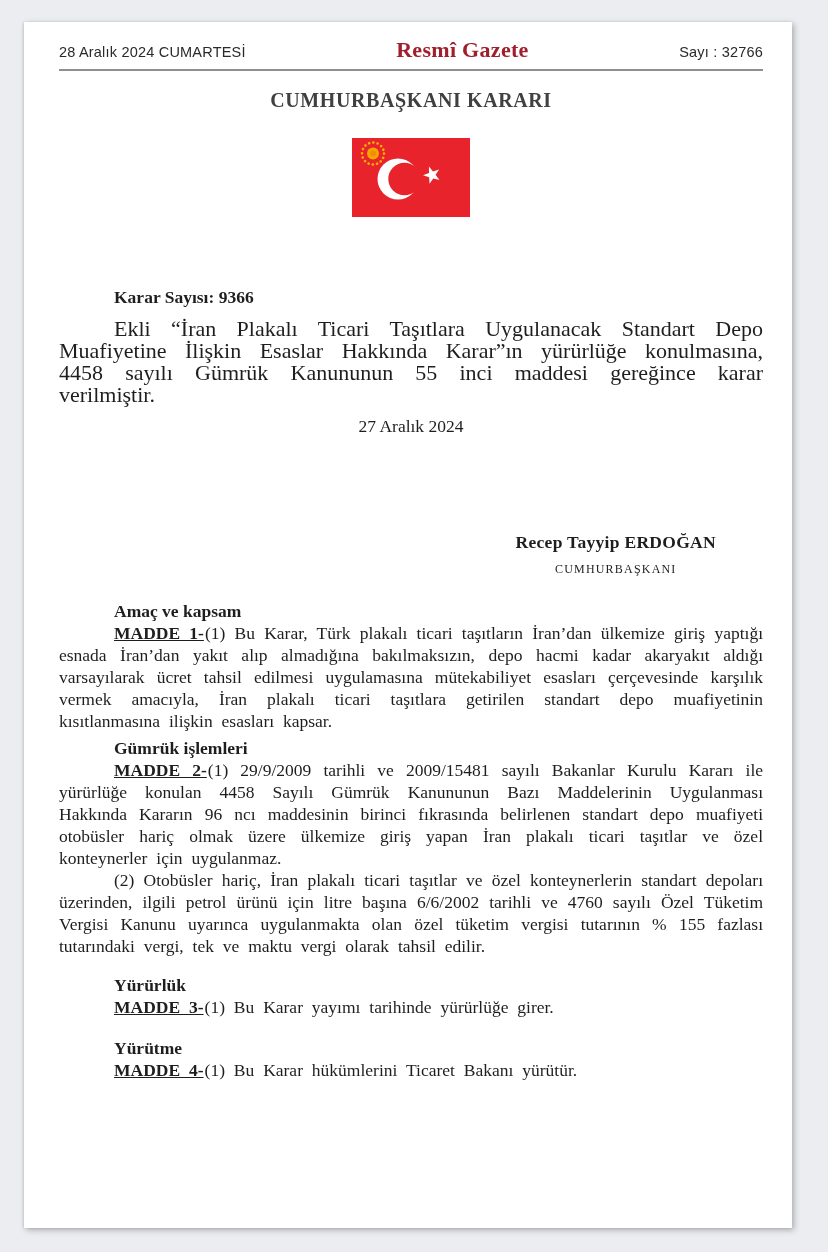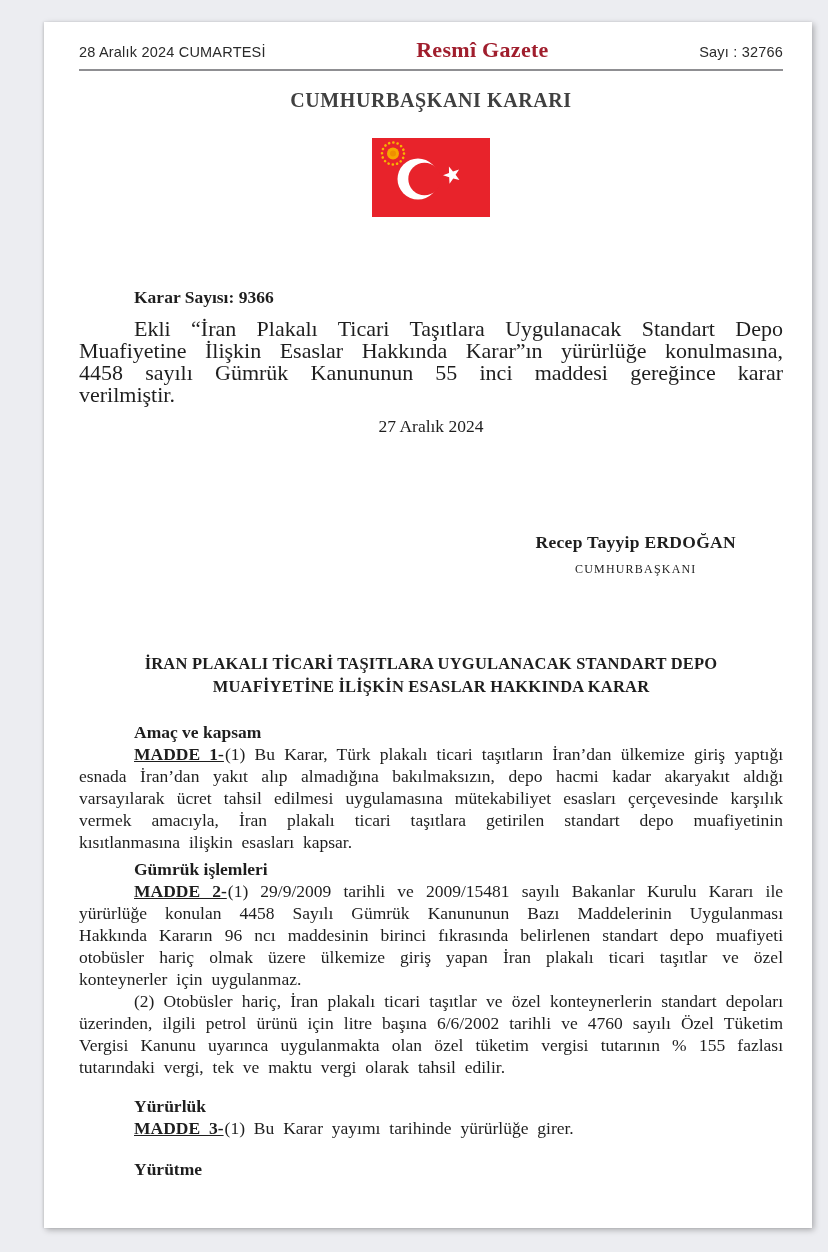--- a/index.html
+++ b/index.html
@@ -6,21 +6,21 @@
     margin: 0;
     padding: 0;
     width: 828px;
     height: 1252px;
     background: #ecedf1;
     overflow: hidden;
     font-family: "Liberation Serif", "DejaVu Serif", serif;
   }
   .page {
     position: absolute;
-    left: 44px;
+    left: 24px;
     top: 22px;
     width: 768px;
     height: 1206px;
     background: #ffffff;
     box-shadow: 2px 2px 6px rgba(0,0,0,0.28), -1px 0 2px rgba(0,0,0,0.10);
     box-sizing: border-box;
     color: #1e1e1e;
   }
   .content {
     padding: 0 29px 0 35px;
@@ -161,39 +161,36 @@
 
     <p class="decision-no">Karar Sayısı: 9366</p>
     <p class="intro-para">Ekli “İran Plakalı Ticari Taşıtlara Uygulanacak Standart Depo Muafiyetine İlişkin Esaslar Hakkında Karar”ın yürürlüğe konulmasına, 4458 sayılı Gümrük Kanununun 55 inci maddesi gereğince karar verilmiştir.</p>
     <p class="decision-date">27 Aralık 2024</p>
 
     <div class="signature">
       <div class="sig-name">Recep Tayyip ERDOĞAN</div>
       <div class="sig-title">CUMHURBAŞKANI</div>
     </div>
 
-    <div class="decree-heading">
-      <div>İRAN PLAKALI TİCARİ TAŞITLARA UYGULANACAK STANDART DEPO</div>
-      <div>MUAFİYETİNE İLİŞKİN ESASLAR HAKKINDA KARAR</div>
-    </div>
 
     <div>
       <h3 class="sec-h mt-amac">Amaç ve kapsam</h3>
       <p class="para"><b class="lbl">MADDE 1-</b><span>(1) Bu Karar, Türk plakalı ticari taşıtların İran’dan ülkemize giriş yaptığı esnada İran’dan yakıt alıp almadığına bakılmaksızın, depo hacmi kadar akaryakıt aldığı varsayılarak ücret tahsil edilmesi uygulamasına mütekabiliyet esasları çerçevesinde karşılık vermek amacıyla, İran plakalı ticari taşıtlara getirilen standart depo muafiyetinin kısıtlanmasına ilişkin esasları kapsar.</span></p>
     </div>
 
     <div>
       <h3 class="sec-h mt-gumruk">Gümrük işlemleri</h3>
       <p class="para"><b class="lbl">MADDE 2-</b><span>(1) 29/9/2009 tarihli ve 2009/15481 sayılı Bakanlar Kurulu Kararı ile yürürlüğe konulan 4458 Sayılı Gümrük Kanununun Bazı Maddelerinin Uygulanması Hakkında Kararın 96 ncı maddesinin birinci fıkrasında belirlenen standart depo muafiyeti otobüsler hariç olmak üzere ülkemize giriş yapan İran plakalı ticari taşıtlar ve özel konteynerler için uygulanmaz.</span></p>
       <p class="para"><b class="lbl"></b><span>(2) Otobüsler hariç, İran plakalı ticari taşıtlar ve özel konteynerlerin standart depoları üzerinden, ilgili petrol ürünü için litre başına 6/6/2002 tarihli ve 4760 sayılı Özel Tüketim Vergisi Kanunu uyarınca uygulanmakta olan özel tüketim vergisi tutarının % 155 fazlası tutarındaki vergi, tek ve maktu vergi olarak tahsil edilir.</span></p>
     </div>
 
     <div>
       <h3 class="sec-h mt-yururluk">Yürürlük</h3>
       <p class="para"><b class="lbl">MADDE 3-</b><span>(1) Bu Karar yayımı tarihinde yürürlüğe girer.</span></p>
     </div>
 
     <div>
       <h3 class="sec-h mt-yurutme">Yürütme</h3>
+      <p class="para"><b class="lbl">MADDE 4-</b><span>(1) Bu Karar hükümlerini Ticaret Bakanı yürütür.</span></p>
     </div>
 
   </div>
 </div>
 
 </body></html>

